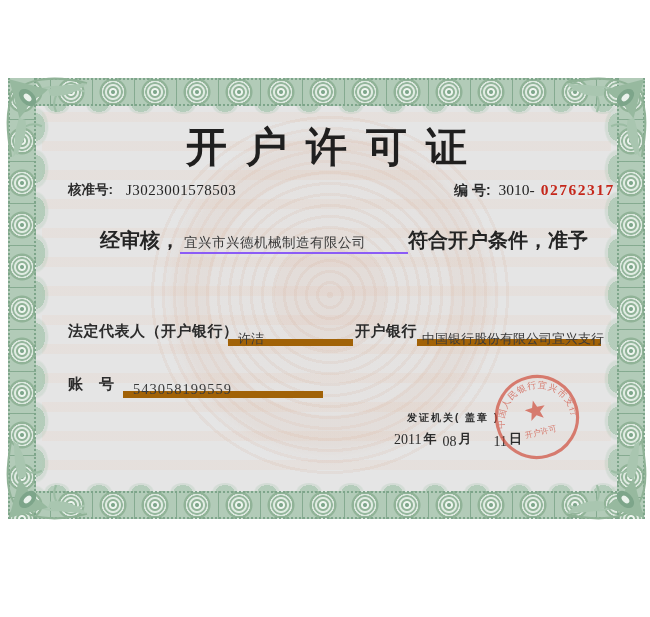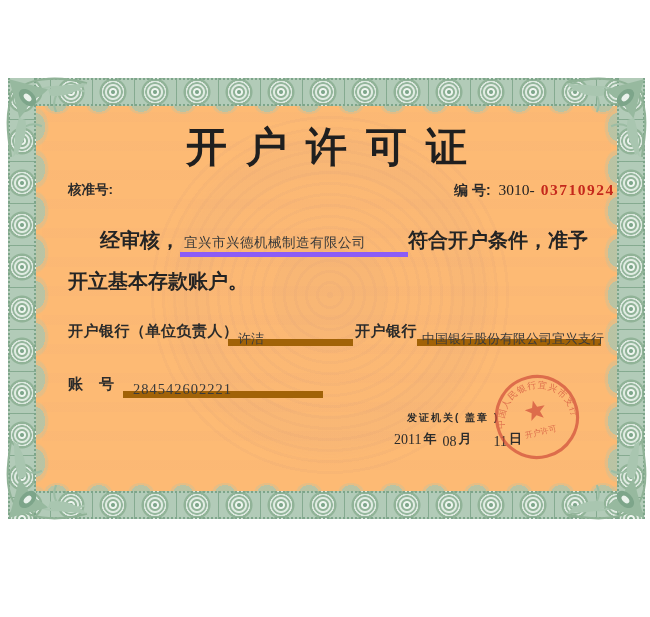--- a/index.html
+++ b/index.html
@@ -1,20 +1,20 @@
 <!DOCTYPE html>
 <html><head>
 <meta charset="utf-8">
 <style>
   html,body{margin:0;padding:0;}
   body{background:#ffffff;font-family:"Liberation Sans","DejaVu Sans",sans-serif;}
   .page{position:relative;width:650px;height:617px;background:#ffffff;overflow:hidden;}
 
   
-  .cert{position:absolute;left:8px;top:78px;width:637px;height:441px;background:#fdba74;}
+  .cert{position:absolute;left:8px;top:78px;width:637px;height:441px;background:#e5e5e5;}
 
   
   .wm-center{position:absolute;left:142px;top:37px;width:360px;height:360px;border-radius:50%;
     background:
       repeating-radial-gradient(circle at 50% 50%, rgba(208,150,120,0.10) 0 3px, rgba(208,150,120,0) 3px 11px),
       radial-gradient(circle at 50% 50%, rgba(214,160,130,0.12) 0 55px, rgba(214,160,130,0.04) 56px 120px, rgba(214,160,130,0.10) 121px 150px, rgba(214,160,130,0) 170px);
     pointer-events:none;}
   
   .wm-rows{position:absolute;left:34px;top:34px;right:34px;bottom:34px;
     background:repeating-linear-gradient(180deg, rgba(233,163,122,0.08) 0 10px, rgba(233,163,122,0) 10px 29px);
@@ -64,21 +64,21 @@
     letter-spacing:19px;padding-left:19px;box-sizing:border-box;color:#1f1f1f;}
   .row{position:absolute;display:flex;align-items:baseline;white-space:nowrap;}
   .lbl{font-weight:600;color:#2b2b2b;}
   .approval-row{left:60px;top:103px;font-size:13.5px;}
   .approval-value{font-size:15px;color:#242424;margin-left:13px;position:relative;top:1px;letter-spacing:0.5px;}
   .serial-row{left:446px;top:103px;font-size:14px;}
   .serial-prefix{font-size:15.5px;color:#242424;margin-left:8px;}
   .serial-value{font-size:15.5px;font-weight:700;color:#c5281c;margin-left:6px;letter-spacing:1.5px;}
 
   .body1{left:92px;top:149px;font-size:20px;font-weight:600;color:#242424;}
-  .u-company{display:inline-block;width:224px;border-bottom:5px solid #8b5cf6;
+  .u-company{display:inline-block;width:224px;border-bottom:2px solid #8b5cf6;
     font-size:13.5px;font-weight:400;color:#3a3a3a;padding-left:4px;letter-spacing:0.5px;}
   .body2{left:60px;top:190px;font-size:20px;font-weight:600;color:#242424;position:absolute;white-space:nowrap;}
 
   .fld-label{position:absolute;font-size:15px;font-weight:600;color:#2b2b2b;white-space:nowrap;letter-spacing:0.5px;}
   .fld-line{position:absolute;box-sizing:border-box;border-bottom:7px solid #a16207;
     font-family:"Liberation Serif","DejaVu Serif",serif;color:#3a3a3a;white-space:nowrap;}
   .legal-label{left:60px;top:244px;}
   .legal-line{left:220px;top:241px;width:125px;height:27px;font-size:13px;padding:11px 0 0 10px;}
   .bank-label{left:347px;top:244px;}
   .bank-line{left:409px;top:241px;width:184px;height:27px;font-size:13px;padding:11px 0 0 5px;}
@@ -182,41 +182,41 @@
         </g>
         <ellipse cx="24" cy="24" rx="10" ry="6.5" transform="rotate(45 24 24)" fill="#7da58a"></ellipse>
         <ellipse cx="24" cy="24" rx="4.5" ry="2.8" transform="rotate(45 24 24)" fill="#eaf2ec"></ellipse>
       </svg>
     </div>
 
     <div class="title">开户许可证</div>
 
     <div class="row approval-row">
       <span class="lbl">核准号:</span>
+      <span class="serif approval-value">J3023001578503</span>
     </div>
     <div class="row serial-row">
       <span class="lbl">编 号:</span>
       <span class="serif serial-prefix">3010-</span>
-      <span class="serif serial-value">03710924</span>
+      <span class="serif serial-value">02762317</span>
     </div>
 
     <div class="row body1">
       <span>经审核，</span>
       <span class="serif u-company">宜兴市兴德机械制造有限公司</span>
       <span>符合开户条件，准予</span>
     </div>
-    <div class="body2">开立基本存款账户。</div>
-
-    <div class="fld-label legal-label">开户银行（单位负责人）</div>
+
+    <div class="fld-label legal-label">法定代表人（开户银行）</div>
     <div class="fld-line legal-line">许洁</div>
     <div class="fld-label bank-label">开户银行</div>
     <div class="fld-line bank-line">中国银行股份有限公司宜兴支行</div>
 
     <div class="fld-label acct-label">账　号</div>
-    <div class="fld-line acct-line">284542602221</div>
+    <div class="fld-line acct-line">543058199559</div>
 
     <div class="issuer-label">发证机关( 盖章 )</div>
     <div class="row date-row">
       <span class="date-num dn-year">2011</span>
       <span class="date-unit">年</span>
       <span class="date-num dn-month">08</span>
       <span class="date-unit">月</span>
       <span class="date-num dn-day">11</span>
       <span class="date-unit">日</span>
     </div>

